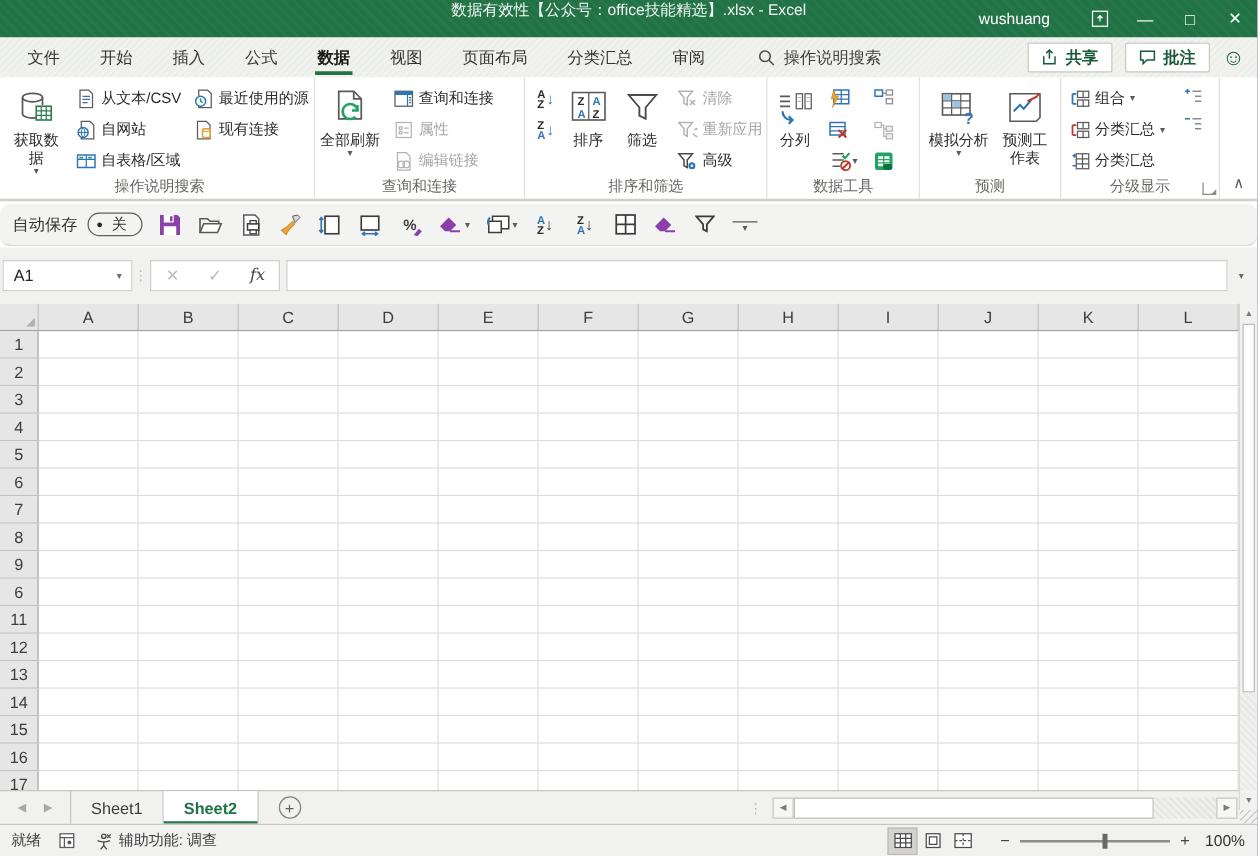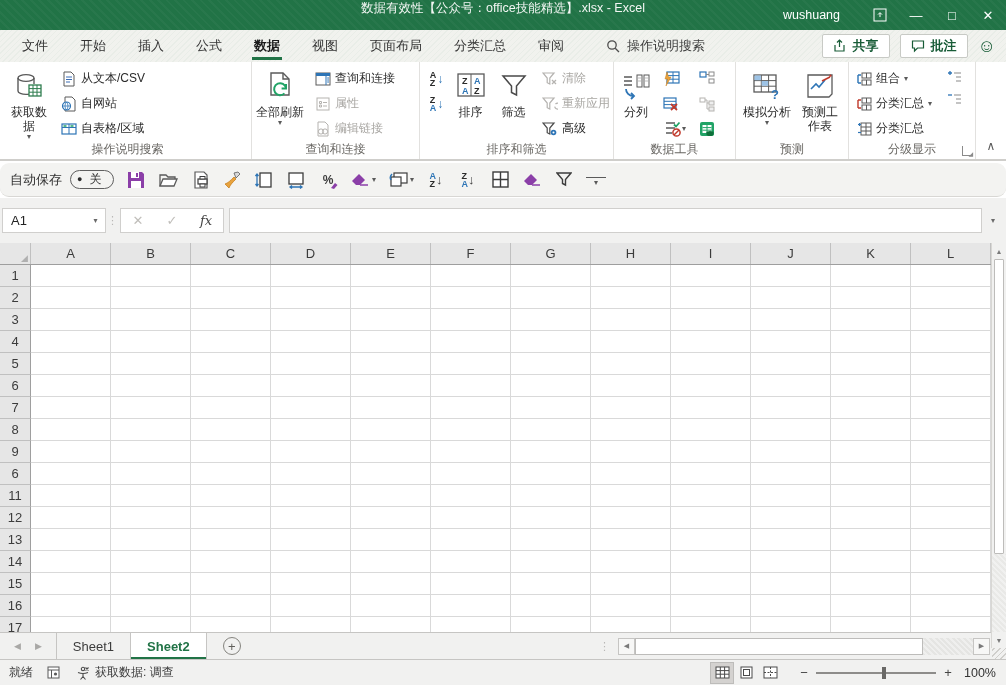--- a/index.html
+++ b/index.html
@@ -257,20 +257,42 @@
             <span>
                 <svg width="16" height="16" viewBox="0 0 16 16">
                   <rect x="1" y="3" width="14" height="10" fill="#fff" stroke="#2e75b6" stroke-width="1.2"></rect>
                   <path d="M1 6.5h14 M8 3v10" stroke="#2e75b6"></path>
                   <path d="M2.5 5h3 M9.5 5h3" stroke="#21a366" stroke-width="1.4"></path>
                 </svg>
               </span>
             <span>自表格/区域</span>
           </div>
         </div>
+        <div class="scol">
+          <div class="sbtn">
+            <span>
+                <svg width="16" height="16" viewBox="0 0 16 16">
+                  <path d="M4 1h7l3 3v11H4z" fill="#fff" stroke="#5a5a5a"></path>
+                  <circle cx="5.5" cy="10" r="4" fill="#fff" stroke="#2e75b6" stroke-width="1.2"></circle>
+                  <path d="M5.5 7.5V10l1.8 1.2" fill="none" stroke="#21a366" stroke-width="1.2"></path>
+                </svg>
+              </span>
+            <span>最近使用的源</span>
+          </div>
+          <div class="sbtn">
+            <span>
+                <svg width="16" height="16" viewBox="0 0 16 16">
+                  <path d="M3 1h7l3 3v11H3z" fill="#fff" stroke="#5a5a5a"></path>
+                  <rect x="7" y="7" width="6" height="7" rx="1.5" fill="#fff" stroke="#e8a33d" stroke-width="1.3"></rect>
+                  <ellipse cx="10" cy="8" rx="3" ry="1.2" fill="none" stroke="#e8a33d"></ellipse>
+                </svg>
+              </span>
+            <span>现有连接</span>
+          </div>
+        </div>
       </div>
       <div class="glabel">操作说明搜索</div>
     </div>
 
     <div class="rgroup" style="width:168px">
       <div class="gbody">
         <div class="bigbtn" style="width:56px">
           <div class="bicon">
             <svg width="30" height="30" viewBox="0 0 30 30">
                 <path d="M6 2h12l6 6v16H6z" fill="#fff" stroke="#5a5a5a" stroke-width="1.4"></path>
@@ -1002,21 +1024,21 @@
         </svg>
     </div>
     <div class="sb-item">
       <span>
           <svg width="14" height="14" viewBox="0 0 14 14">
             <circle cx="7" cy="3" r="1.7" fill="none" stroke="#4a4a4a" stroke-width="1.1"></circle>
             <path d="M2 6.5c3 1.2 7 1.2 10 0 M7 7.5v3 M7 10.5l-2.5 3 M7 10.5l2.5 3" fill="none" stroke="#4a4a4a" stroke-width="1.1"></path>
             <path d="M9.5 1.5l3 3 M12.5 1.5l-3 3" stroke="#4a4a4a" stroke-width="1.1"></path>
           </svg>
         </span>
-      <span>获取数据: 调查</span>
+      <span>辅助功能: 调查</span>
     </div>
     <div class="sb-right">
       <div class="viewbtn active">
         <svg width="15" height="13" viewBox="0 0 15 13">
             <rect x="1" y="1" width="13" height="11" fill="#fff" stroke="#4a4a4a"></rect>
             <path d="M1 4.6h13 M1 8.2h13 M5.3 1v11 M9.6 1v11" stroke="#4a4a4a"></path>
           </svg>
       </div>
       <div class="viewbtn">
         <svg width="15" height="13" viewBox="0 0 15 13">

